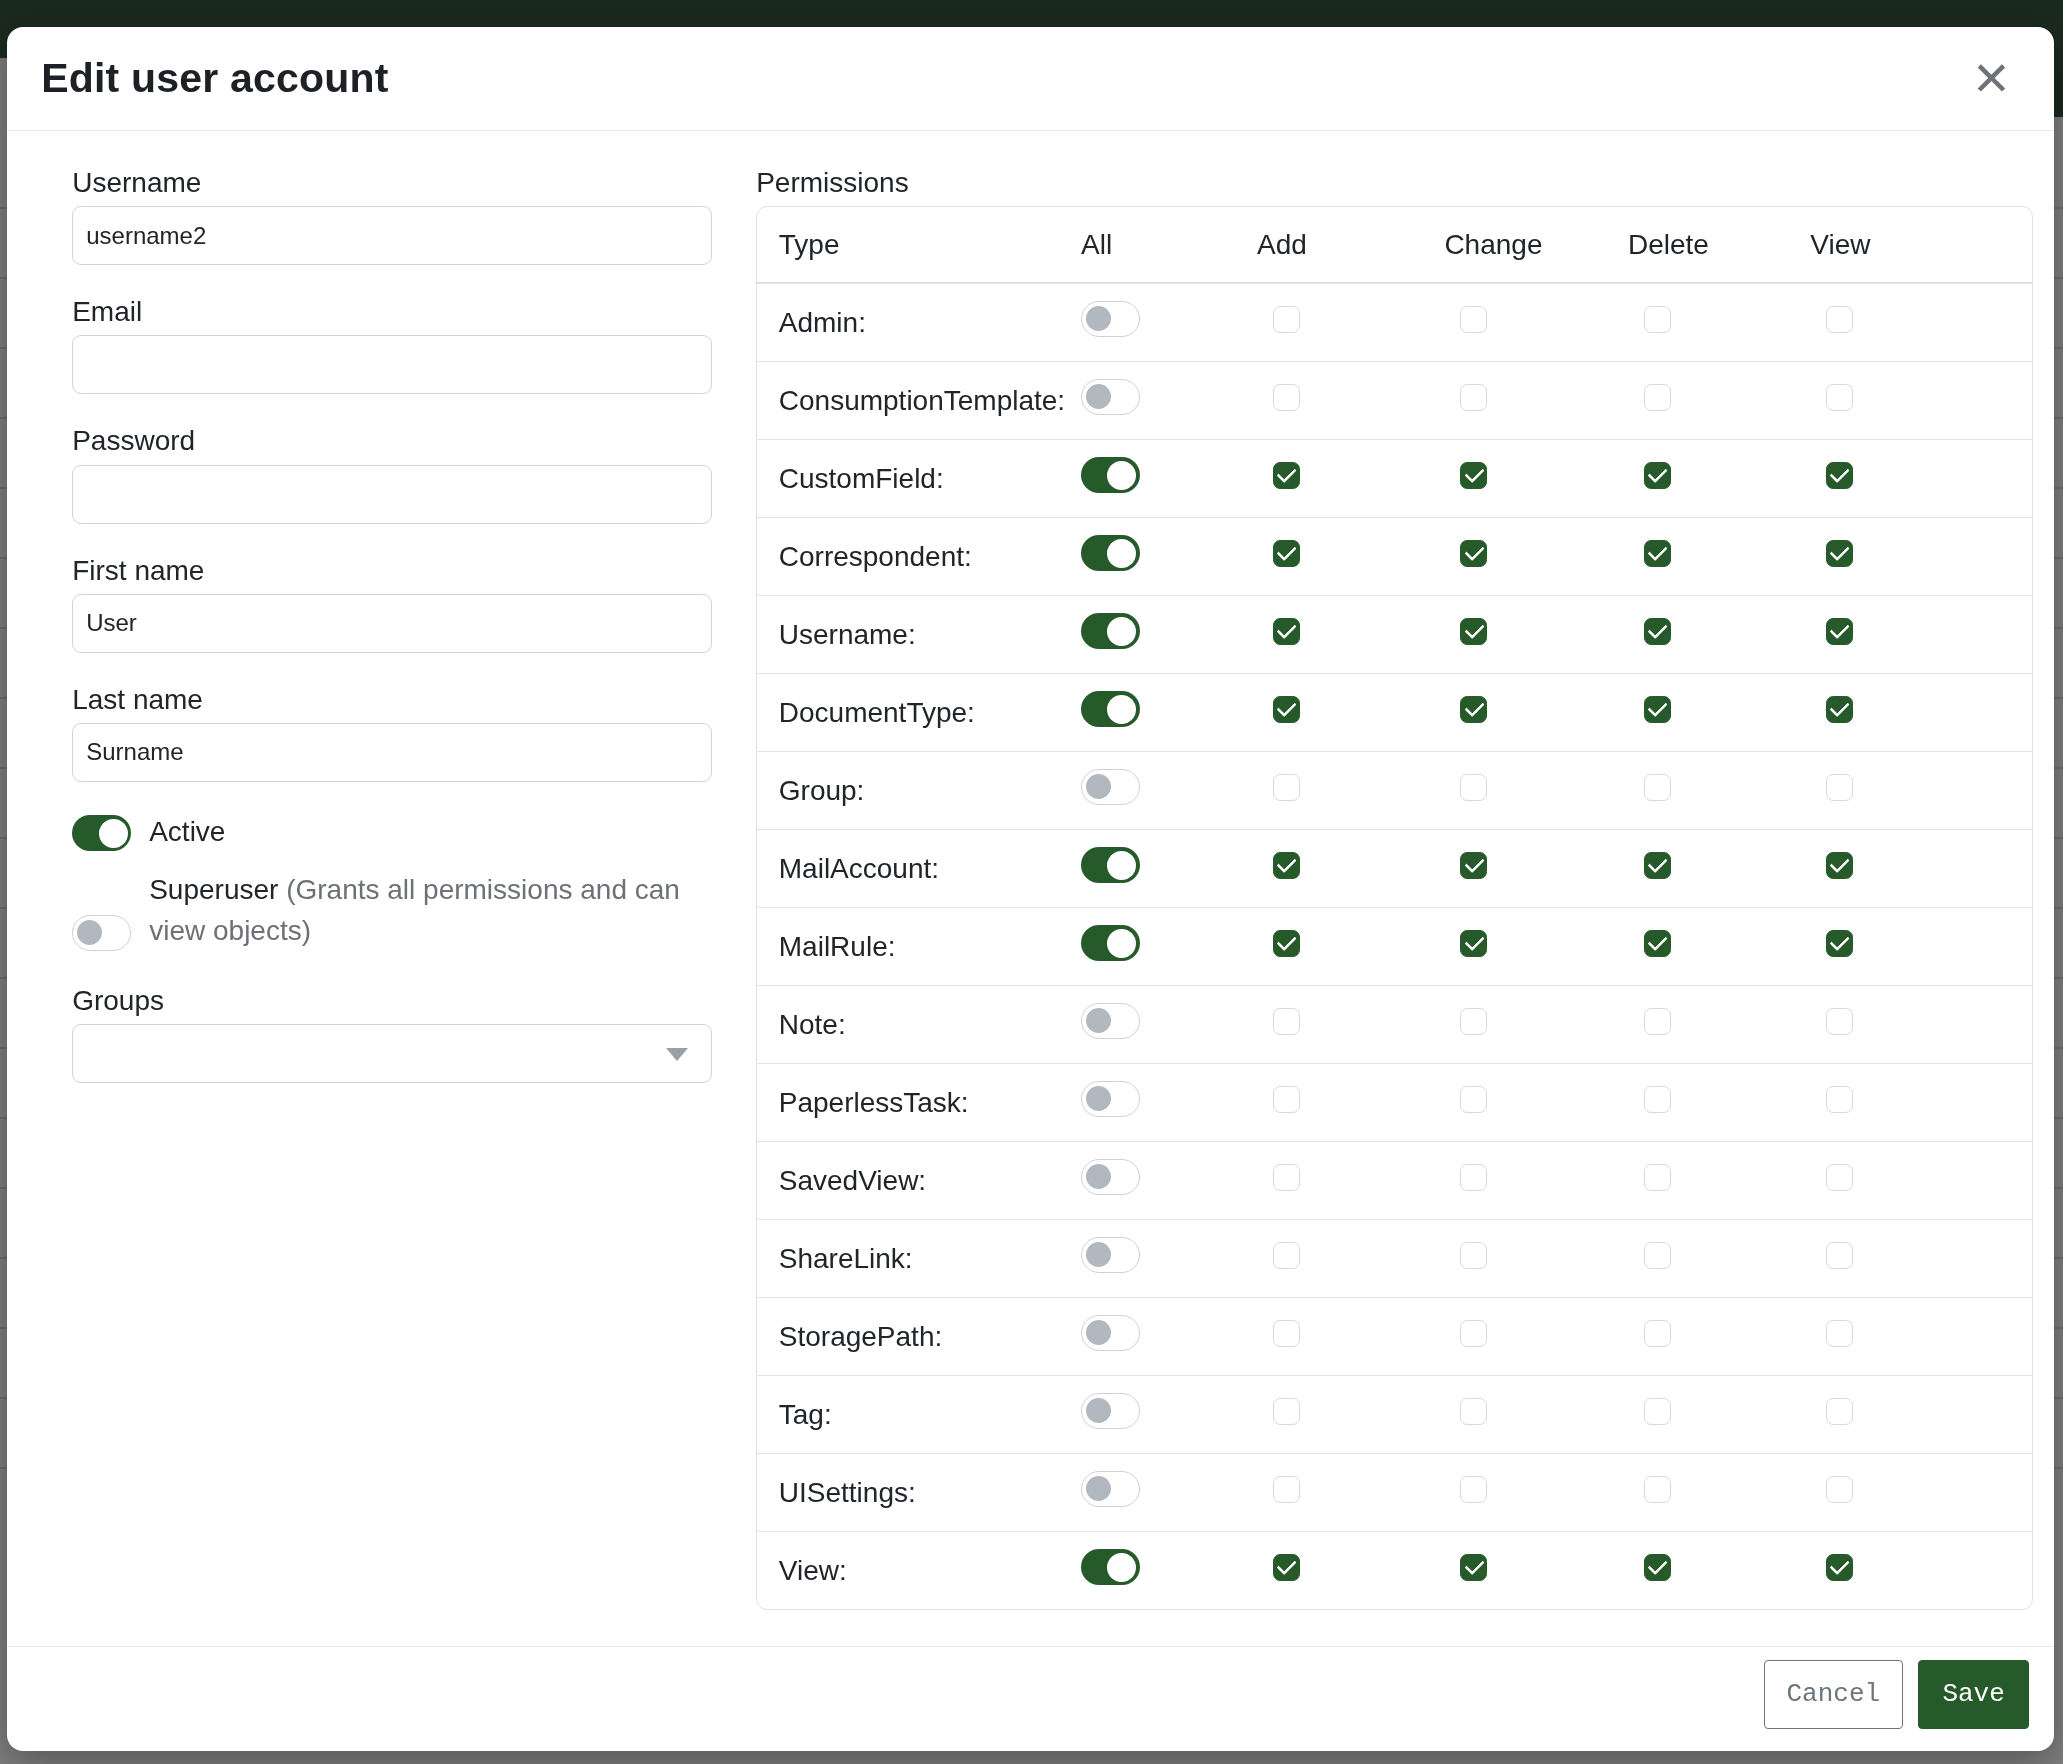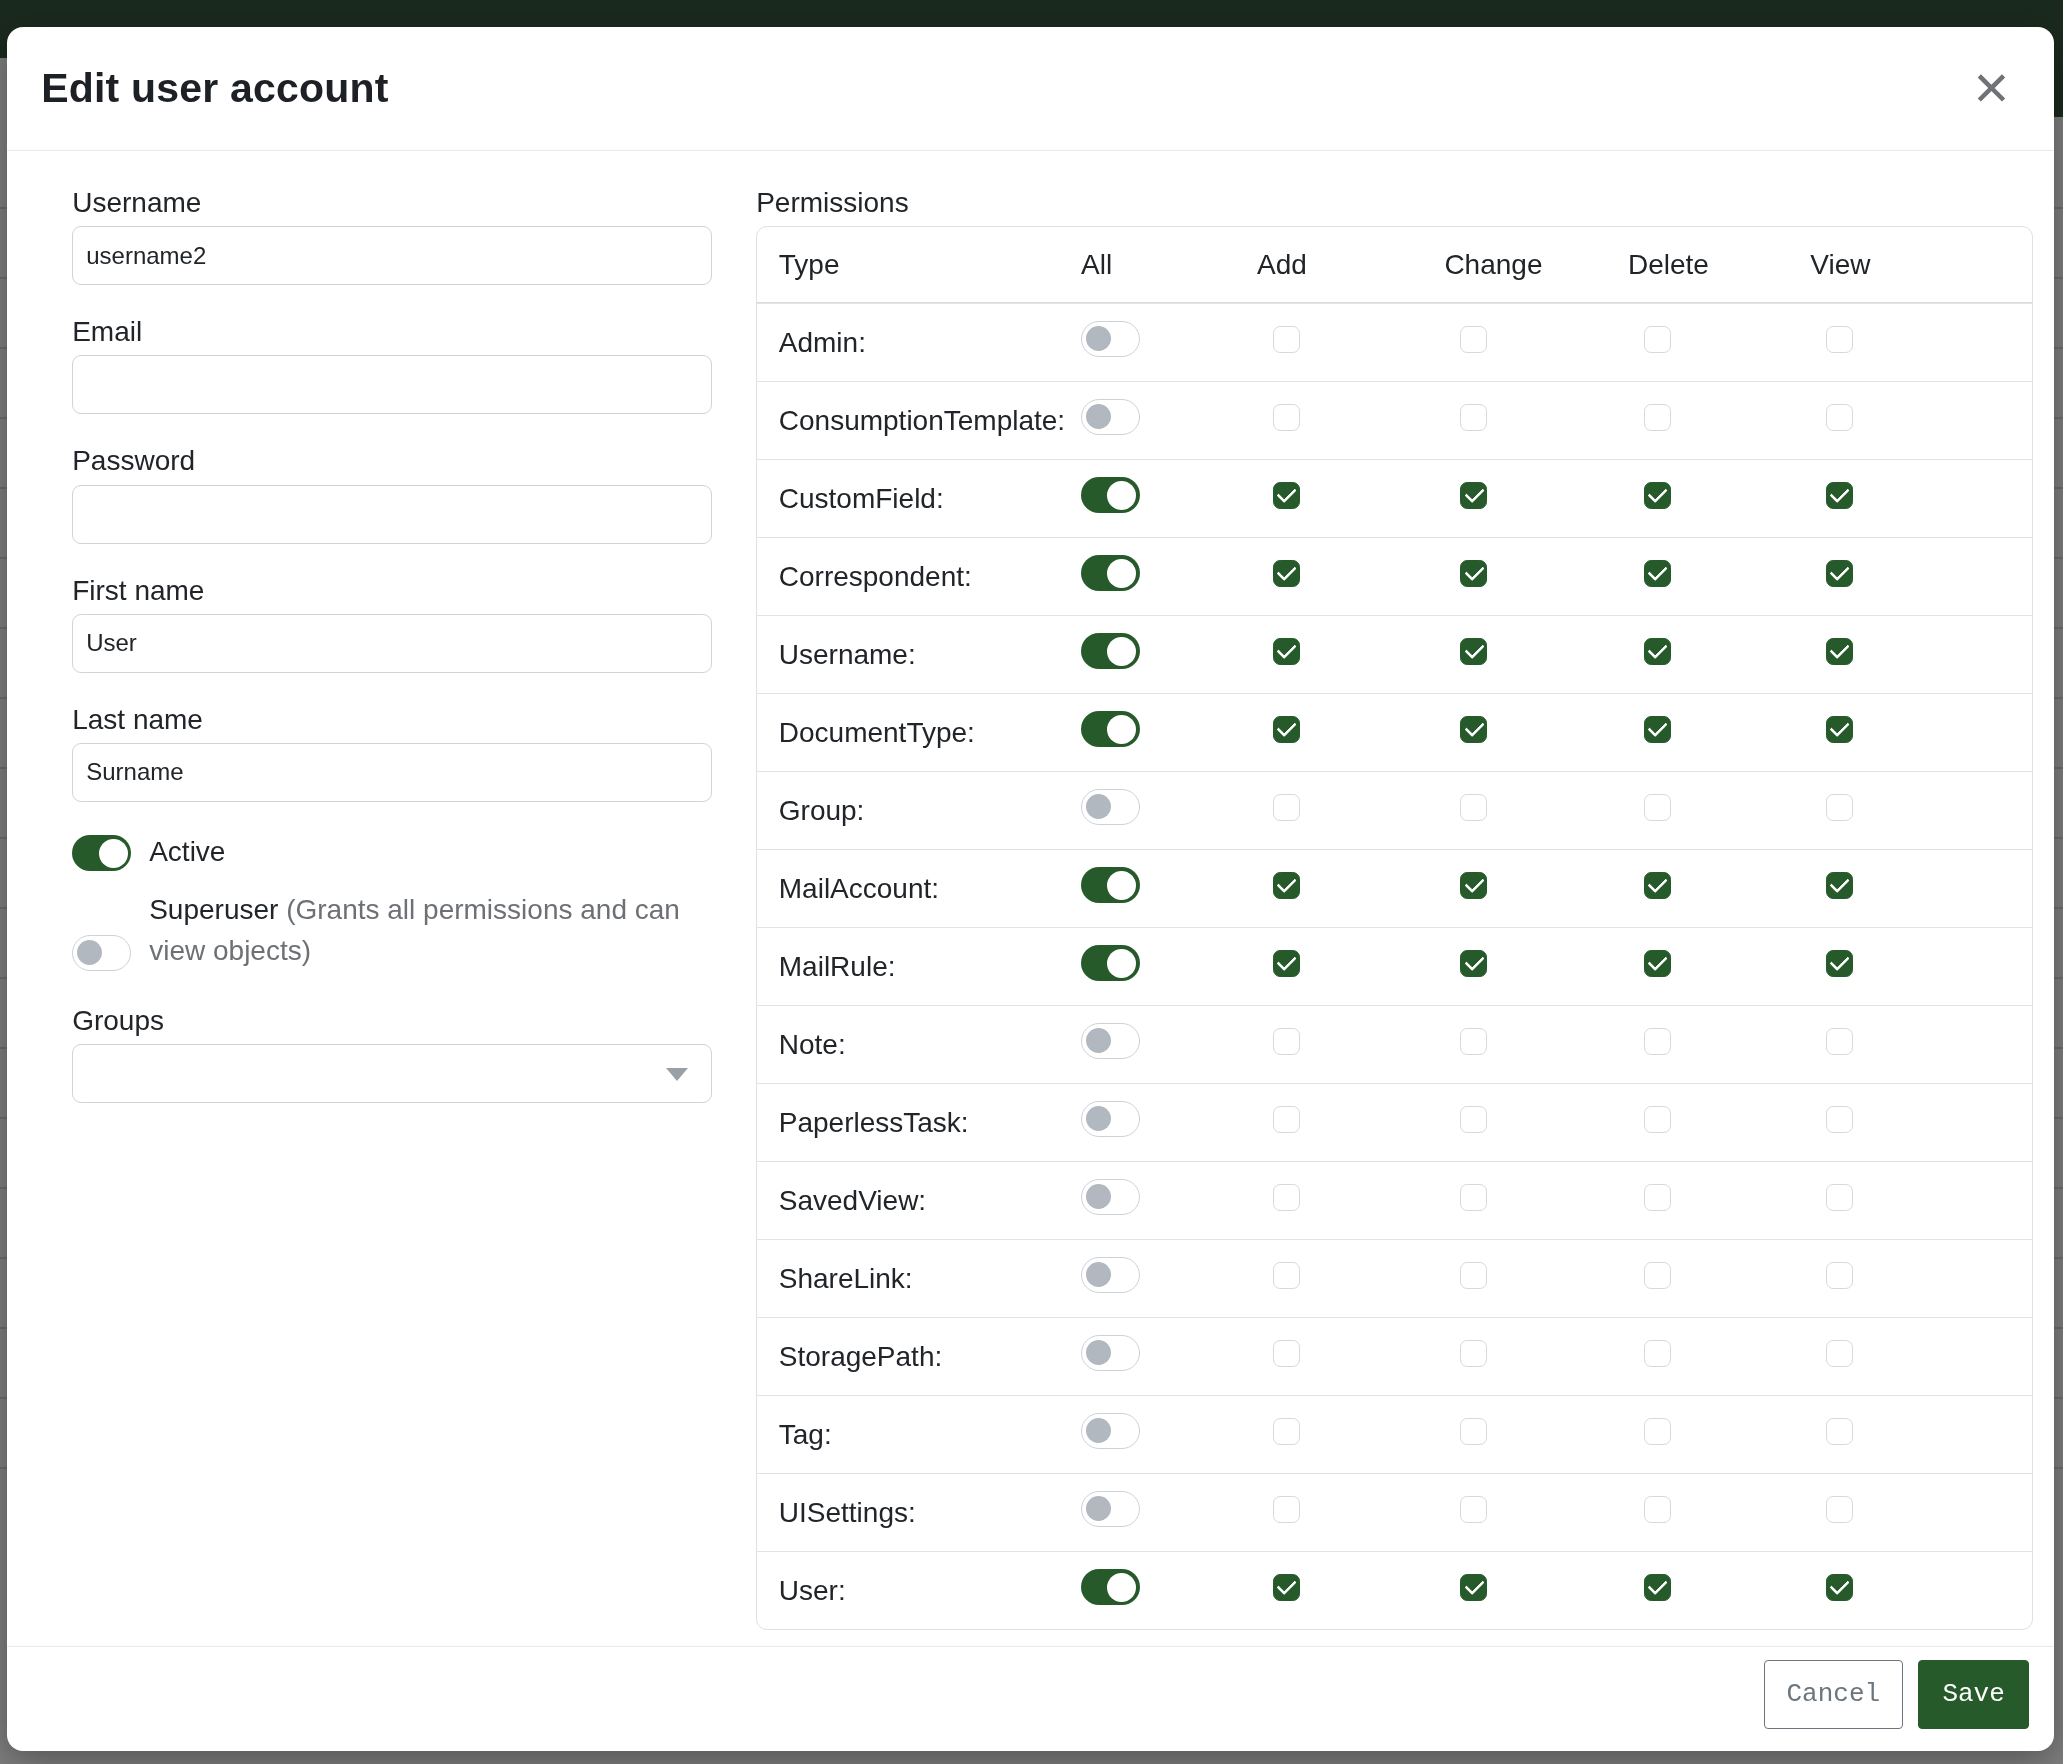--- a/index.html
+++ b/index.html
@@ -13,21 +13,21 @@
   
   .behind-topbar { position:absolute; left:0; top:0; width:100%; height:58px; background:#1b2a1e; z-index:0; }
   .behind-topbar-right { position:absolute; right:0; top:58px; width:10.8px; height:59px; background:#1b2a1e; z-index:0; }
   .behind-rows { position:absolute; left:0; top:207px; width:100%; height:1323px; z-index:0;
     background:repeating-linear-gradient(to bottom, #6d6d6d 0 1.8px, transparent 1.8px 70px); }
 
   
   .modal { position:absolute; left:7.2px; top:27px; width:2047px; height:1724px; background:#ffffff;
     border-radius:16px; z-index:2; box-shadow:0 9px 36px rgba(0,0,0,0.35); }
 
-  .modal-header { height:124px; display:flex; align-items:center; justify-content:space-between;
+  .modal-header { height:104px; display:flex; align-items:center; justify-content:space-between;
     padding:4px 34px; border-bottom:1.8px solid #e9ecef; }
   .modal-title { font-size:41px; font-weight:600; color:#1d2125; letter-spacing:0.2px; }
   .close-btn { background:none; border:none; font-size:47px; line-height:1; color:#6f7276; cursor:pointer;
     padding:3.6px 9px; font-weight:300; }
 
   .modal-body { display:flex; padding:36px 21px 0 25px; gap:44px;margin-left:40px; }
 
   
   .left-col { width:640px; flex:0 0 auto; }
   .field { margin-bottom:31px; }
@@ -270,21 +270,21 @@
           </div>
           <div class="perm-row">
             <div class="perm-cell type-cell">UISettings:</div>
             <div class="perm-cell"><span class="switch off"></span></div>
             <div class="perm-cell"><span class="cb"></span></div>
             <div class="perm-cell"><span class="cb"></span></div>
             <div class="perm-cell"><span class="cb"></span></div>
             <div class="perm-cell"><span class="cb"></span></div>
           </div>
           <div class="perm-row">
-            <div class="perm-cell type-cell">User:</div>
+            <div class="perm-cell type-cell">View:</div>
             <div class="perm-cell"><span class="switch on"></span></div>
             <div class="perm-cell"><span class="cb checked"></span></div>
             <div class="perm-cell"><span class="cb checked"></span></div>
             <div class="perm-cell"><span class="cb checked"></span></div>
             <div class="perm-cell"><span class="cb checked"></span></div>
           </div>
         </div>
     </div>
 
   </div>

